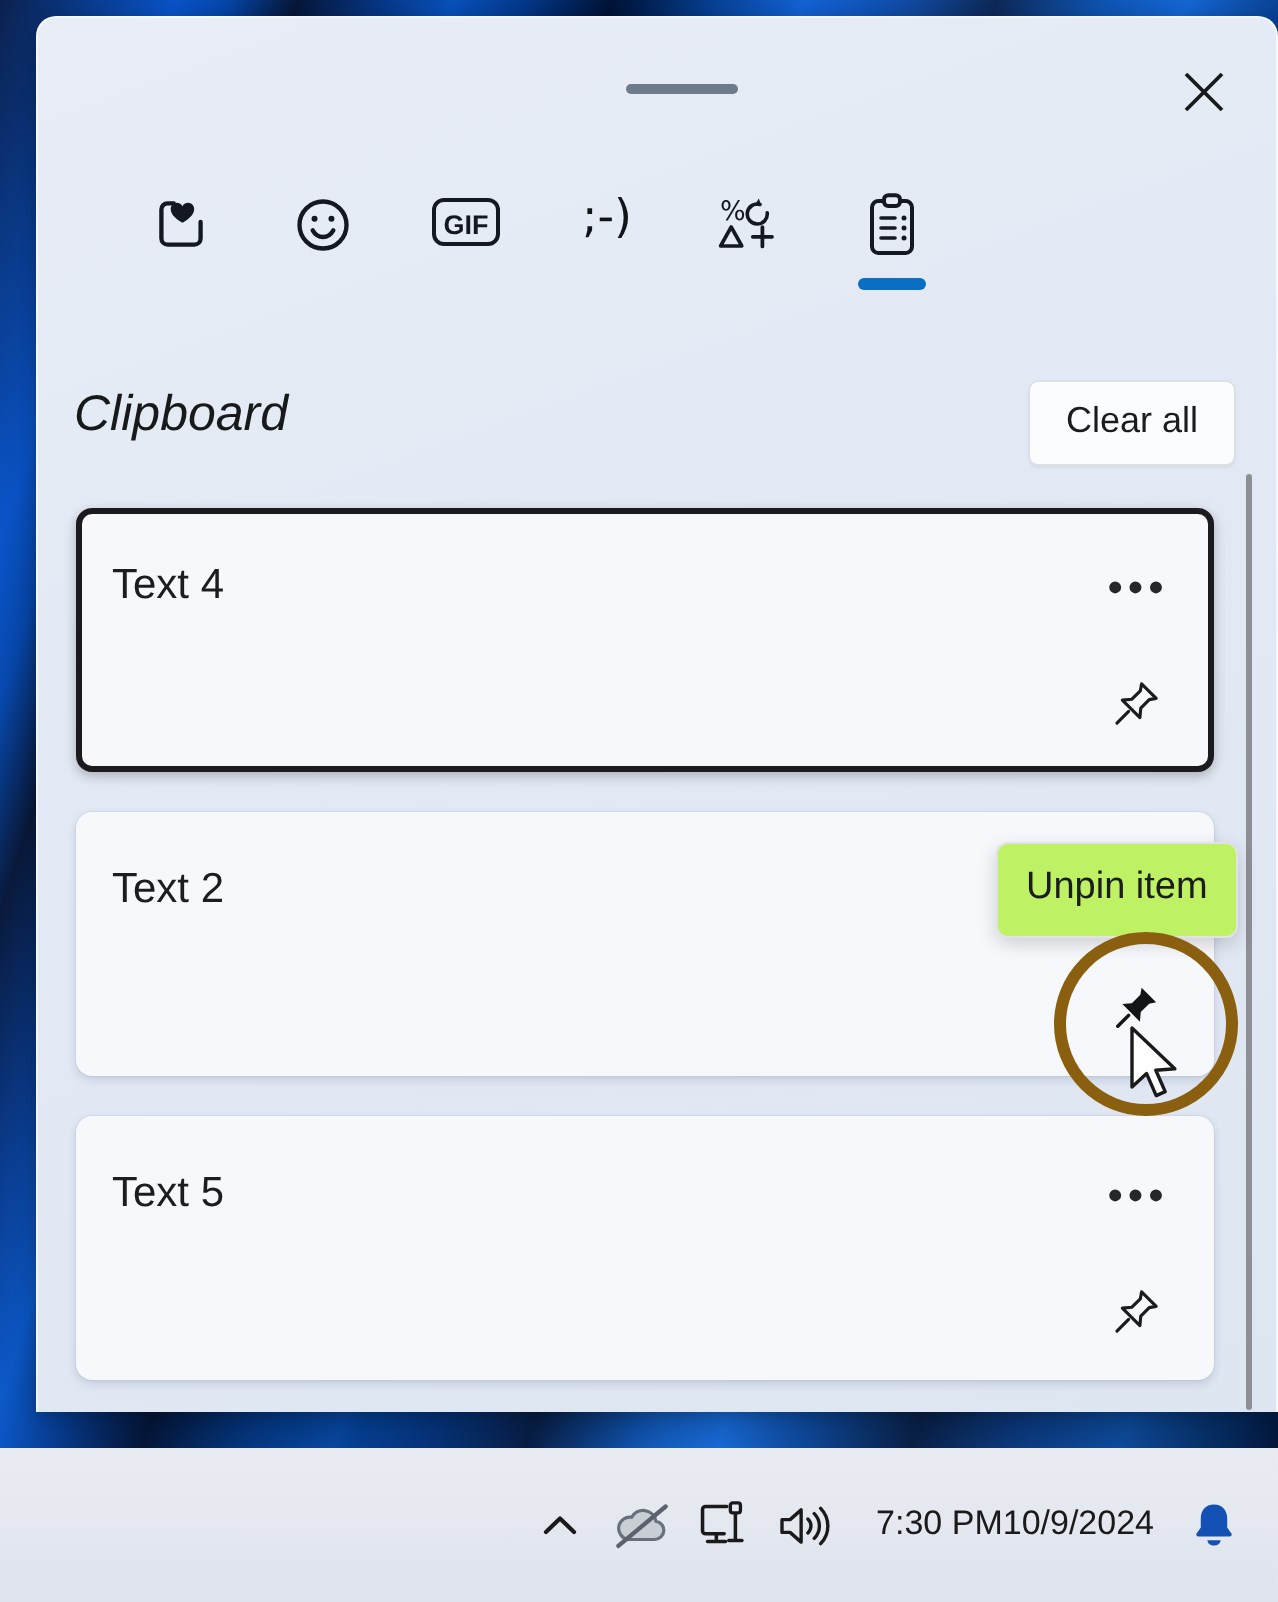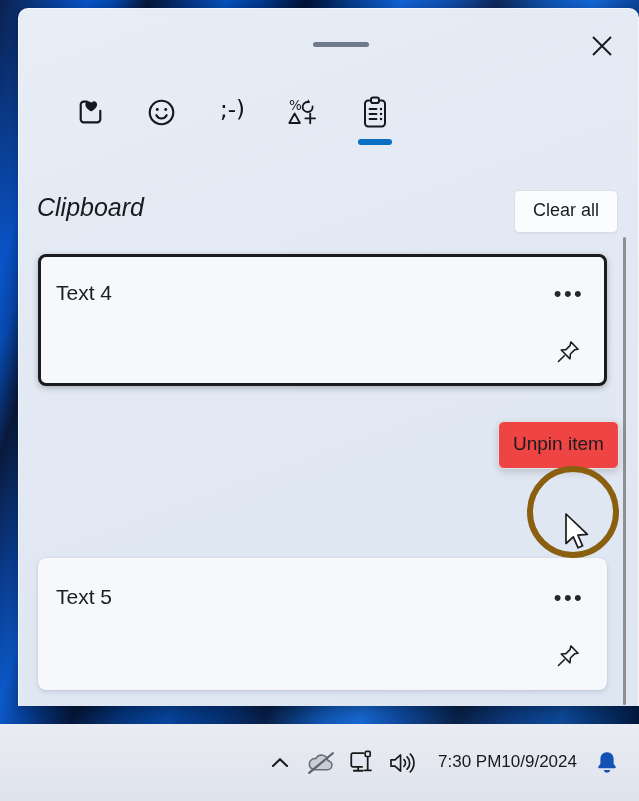--- a/index.html
+++ b/index.html
@@ -128,21 +128,21 @@
 
   
   .sbar{
     position:absolute; right:12px; top:228px; width:3px; height:468px;
     background:#8d8f94; border-radius:2px;
   }
 
   
   .tooltip{
     position:absolute; left:498px; top:421px;
-    background:#ef4444; border:1px solid #e2e2e4; border-radius:6px;
+    background:#bef264; border:1px solid #e2e2e4; border-radius:6px;
     padding:11px 14px 13px;
     font-size:19px; color:#1b1c1e; white-space:nowrap;
     box-shadow:0 3px 9px rgba(0,0,0,0.17);
     z-index:40;
   }
   
   .ring{
     position:absolute; left:527px; top:466px; width:92px; height:92px;
     border:6px solid #8a6010; border-radius:50%;
     z-index:45;
@@ -178,20 +178,26 @@
 
       <div class="tab">
         <svg width="33" height="33" viewBox="0 0 32 32">
           <circle cx="16" cy="16" r="11.4" stroke="#141820" stroke-width="2.1" fill="none"></circle>
           <circle cx="11.9" cy="13" r="1.45" fill="#141820"></circle>
           <circle cx="20.1" cy="13" r="1.45" fill="#141820"></circle>
           <path d="M11 18.6c1.2 2.1 3 3.2 5 3.2s3.8-1.1 5-3.2" stroke="#141820" stroke-width="2.1" fill="none" stroke-linecap="round"></path>
         </svg>
       </div>
 
+      <div class="tab">
+        <svg width="40" height="30" viewBox="0 0 40 30">
+          <rect x="4" y="4" width="32" height="22" rx="5" stroke="#141820" stroke-width="2" fill="none"></rect>
+          <text x="20" y="21" text-anchor="middle" font-family="'Liberation Sans',sans-serif" font-size="13.5" font-weight="bold" fill="#141820">GIF</text>
+        </svg>
+      </div>
 
       <div class="tab">
         <span class="kao">;-)</span>
       </div>
 
       <div class="tab">
         <svg width="36" height="34" viewBox="0 0 36 34">
           <text x="3" y="14" font-family="'DejaVu Sans',sans-serif" font-size="13.5" fill="#141820">%</text>
           <path d="M23 6.2a5 5 0 1 0 3.6 4.2" stroke="#141820" stroke-width="1.8" fill="none" stroke-linecap="round"></path>
           <path d="M22.4 3.3 L23.6 6.6 L20.2 7" fill="#141820"></path>
@@ -225,20 +231,29 @@
         <div class="label">Text 4</div>
         <div class="dots">•••</div>
         <div class="pin">
           <svg width="26" height="26" viewBox="0 0 24 24">
             <path d="M14.6 2.7 L21.3 9.4 L18.1 10.0 L14.2 13.9 L13.8 18.3 L5.7 10.2 L10.1 9.8 L14.0 5.9 Z" stroke="#1b1c1e" stroke-width="1.45" fill="none" stroke-linejoin="round"></path>
             <path d="M8.6 15.4 L3.2 20.8" stroke="#1b1c1e" stroke-width="1.45" stroke-linecap="round"></path>
           </svg>
         </div>
       </div>
 
+      <div class="card" style="top:163px;">
+        <div class="label">Text 2</div>
+        <div class="pin">
+          <svg width="26" height="26" viewBox="0 0 24 24">
+            <path d="M14.6 2.7 L21.3 9.4 L18.1 10.0 L14.2 13.9 L13.8 18.3 L5.7 10.2 L10.1 9.8 L14.0 5.9 Z" fill="#131416"></path>
+            <path d="M8.6 15.4 L3.6 20.4" stroke="#131416" stroke-width="1.6" stroke-linecap="round"></path>
+          </svg>
+        </div>
+      </div>
 
       <div class="card" style="top:315px;">
         <div class="label">Text 5</div>
         <div class="dots">•••</div>
         <div class="pin">
           <svg width="26" height="26" viewBox="0 0 24 24">
             <path d="M14.6 2.7 L21.3 9.4 L18.1 10.0 L14.2 13.9 L13.8 18.3 L5.7 10.2 L10.1 9.8 L14.0 5.9 Z" stroke="#1b1c1e" stroke-width="1.45" fill="none" stroke-linejoin="round"></path>
             <path d="M8.6 15.4 L3.2 20.8" stroke="#1b1c1e" stroke-width="1.45" stroke-linecap="round"></path>
           </svg>
         </div>

